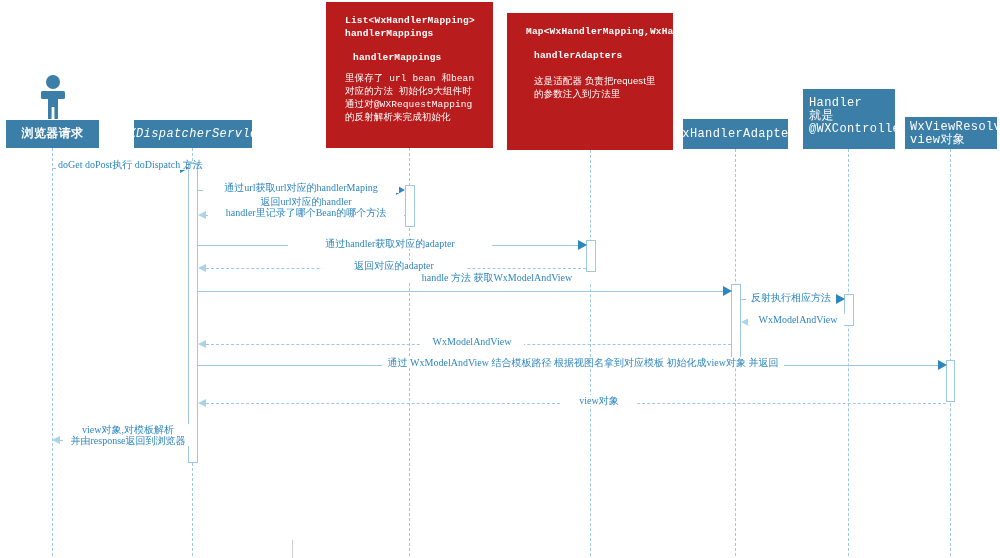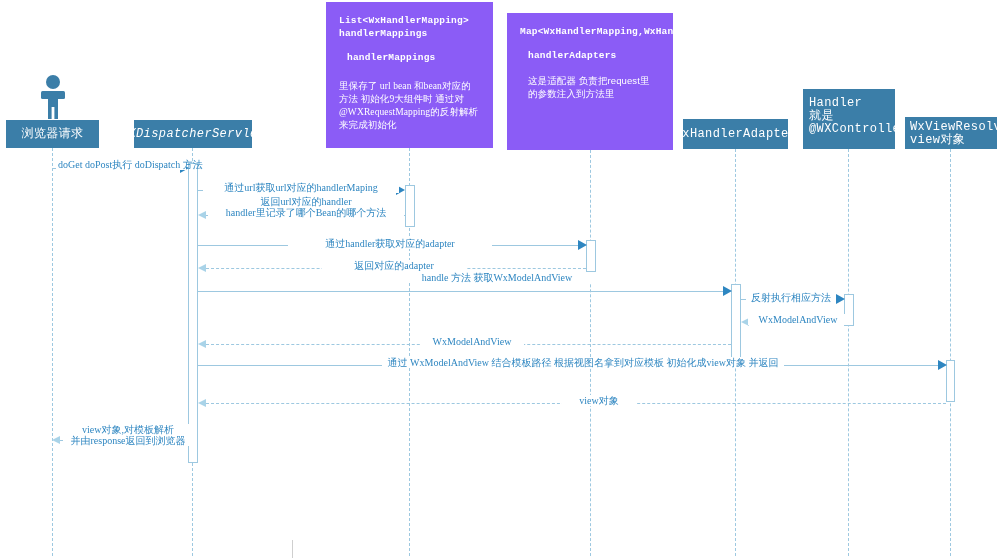--- a/index.html
+++ b/index.html
@@ -34,48 +34,48 @@
     padding: 3px 4px;
   }
   .lifeline-box.topaligned {
     align-items: flex-start;
     justify-content: flex-start;
     text-align: left;
   }
   
   .note-box {
     position: absolute;
-    background: #8b5cf6;
+    background: #b91c1c;
     color: #ffffff;
     box-sizing: border-box;
-    padding: 12px 14px 10px 13px;
+    padding: 12px 14px 10px 19px;
     overflow: hidden;
   }
   .note-title {
     font-family: "Liberation Mono", "DejaVu Sans Mono", monospace;
     font-size: 9.5px;
     line-height: 13px;
     font-weight: bold;
     letter-spacing: 0.2px;
     white-space: pre-line;
   }
   .note-sub {
     font-family: "Liberation Mono", "DejaVu Sans Mono", monospace;
     font-size: 9.5px;
     line-height: 13px;
     font-weight: bold;
     letter-spacing: 0.2px;
     margin-top: 11px;
     padding-left: 8px;
   }
   .note-body {
-    font-family: Liberation Serif, serif;
-    font-size: 9.5px;
-    line-height: 13px;
-    margin-top: 16px;
+    font-family: Liberation Mono, monospace;
+    font-size: 9.5px;
+    line-height: 13px;
+    margin-top: 8px;
     letter-spacing: 0.1px;
   }
   .note-body2 {
     font-family: "Liberation Sans", "DejaVu Sans", sans-serif;
     font-size: 9.5px;
     line-height: 13px;
     margin-top: 12px;
     padding-left: 8px;
     letter-spacing: 0.1px;
   }
@@ -158,21 +158,21 @@
   <div class="actor" style="left:37px; top:74px; width:32px; height:46px;">
     <svg width="32" height="46" viewBox="0 0 32 46">
       <circle cx="16" cy="8" r="7" fill="#3b7ea8"></circle>
       <rect x="4" y="17" width="24" height="8" rx="1.5" fill="#3b7ea8"></rect>
       <rect x="11" y="17" width="10" height="16" fill="#3b7ea8"></rect>
       <rect x="11" y="31" width="3.6" height="14" fill="#3b7ea8"></rect>
       <rect x="17.4" y="31" width="3.6" height="14" fill="#3b7ea8"></rect>
     </svg>
   </div>
 
-  <div class="lifeline-box" style="left:6px; top:120px; width:93px; height:28px;">
+  <div class="lifeline-box" style="left:6px; top:120px; width:93px; height:28px;font-weight:bold;">
     <span>浏览器请求</span>
   </div>
 
   <div class="lifeline-box" style="left:134px; top:120px; width:118px; height:28px;font-style:italic;">
     <span>WXDispatcherServlet</span>
   </div>
 
   <div class="lifeline-box" style="left:683px; top:119px; width:105px; height:30px;">
     <span>WxHandlerAdapter</span>
   </div>

